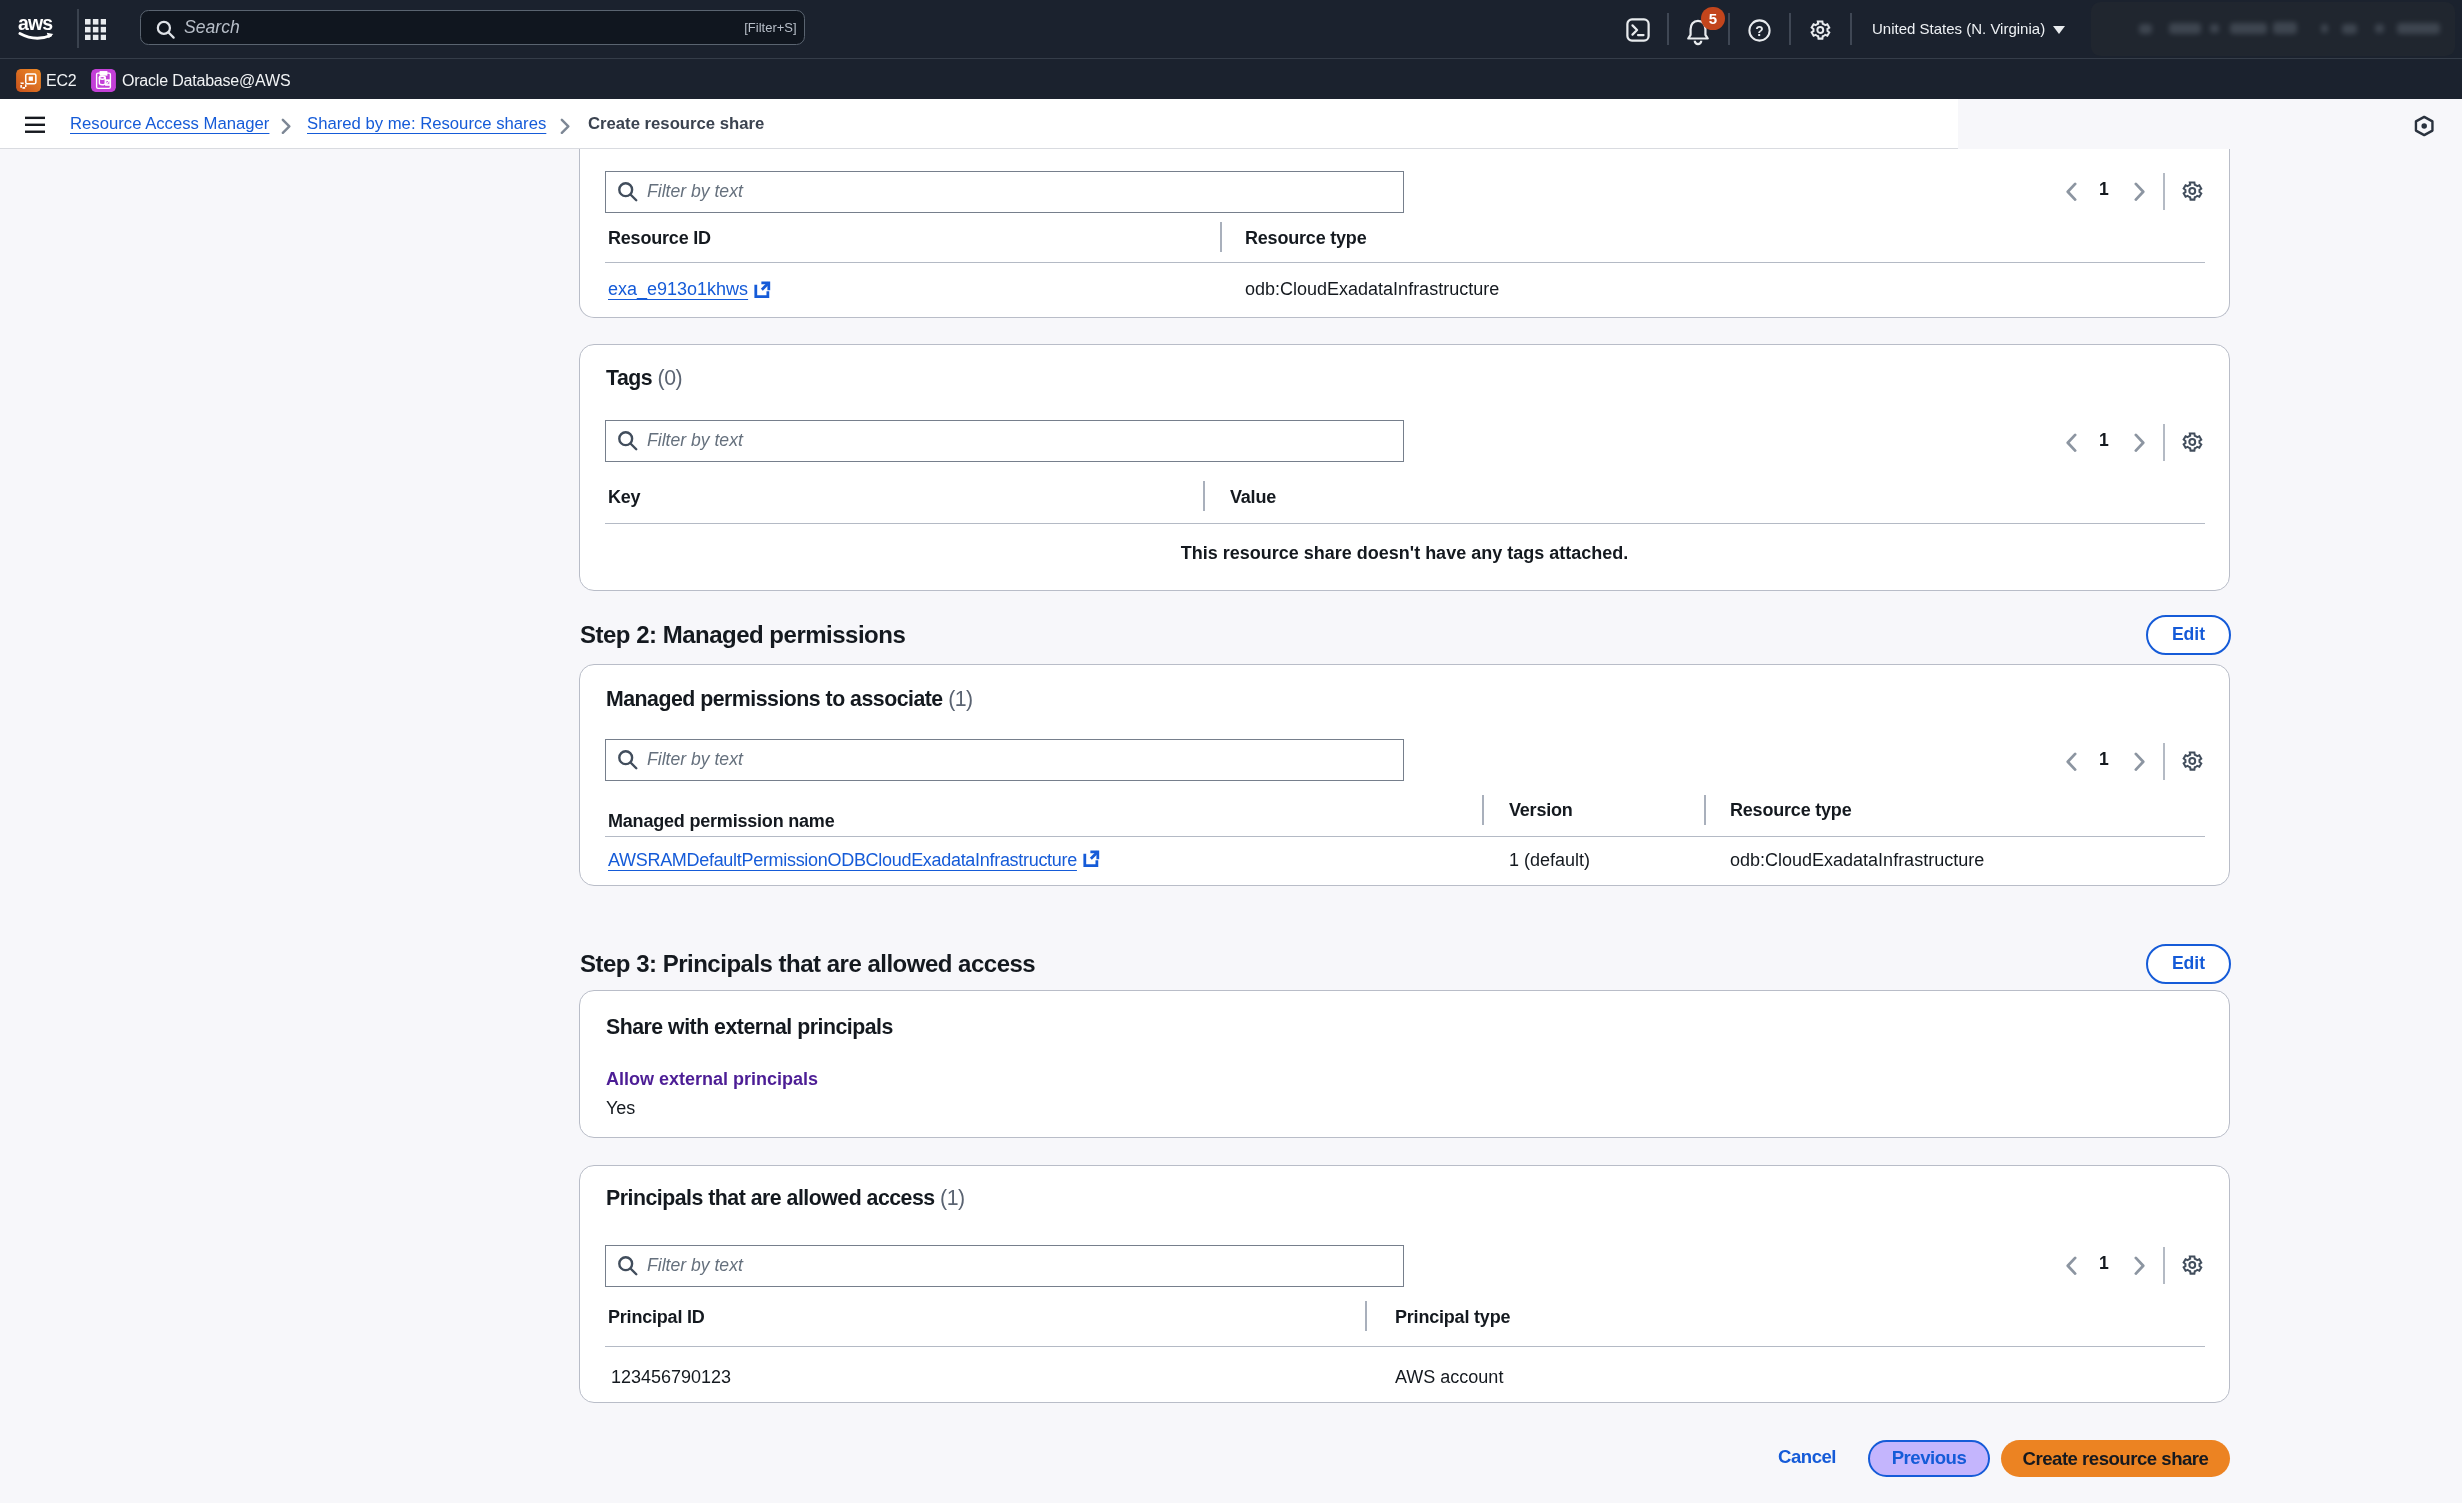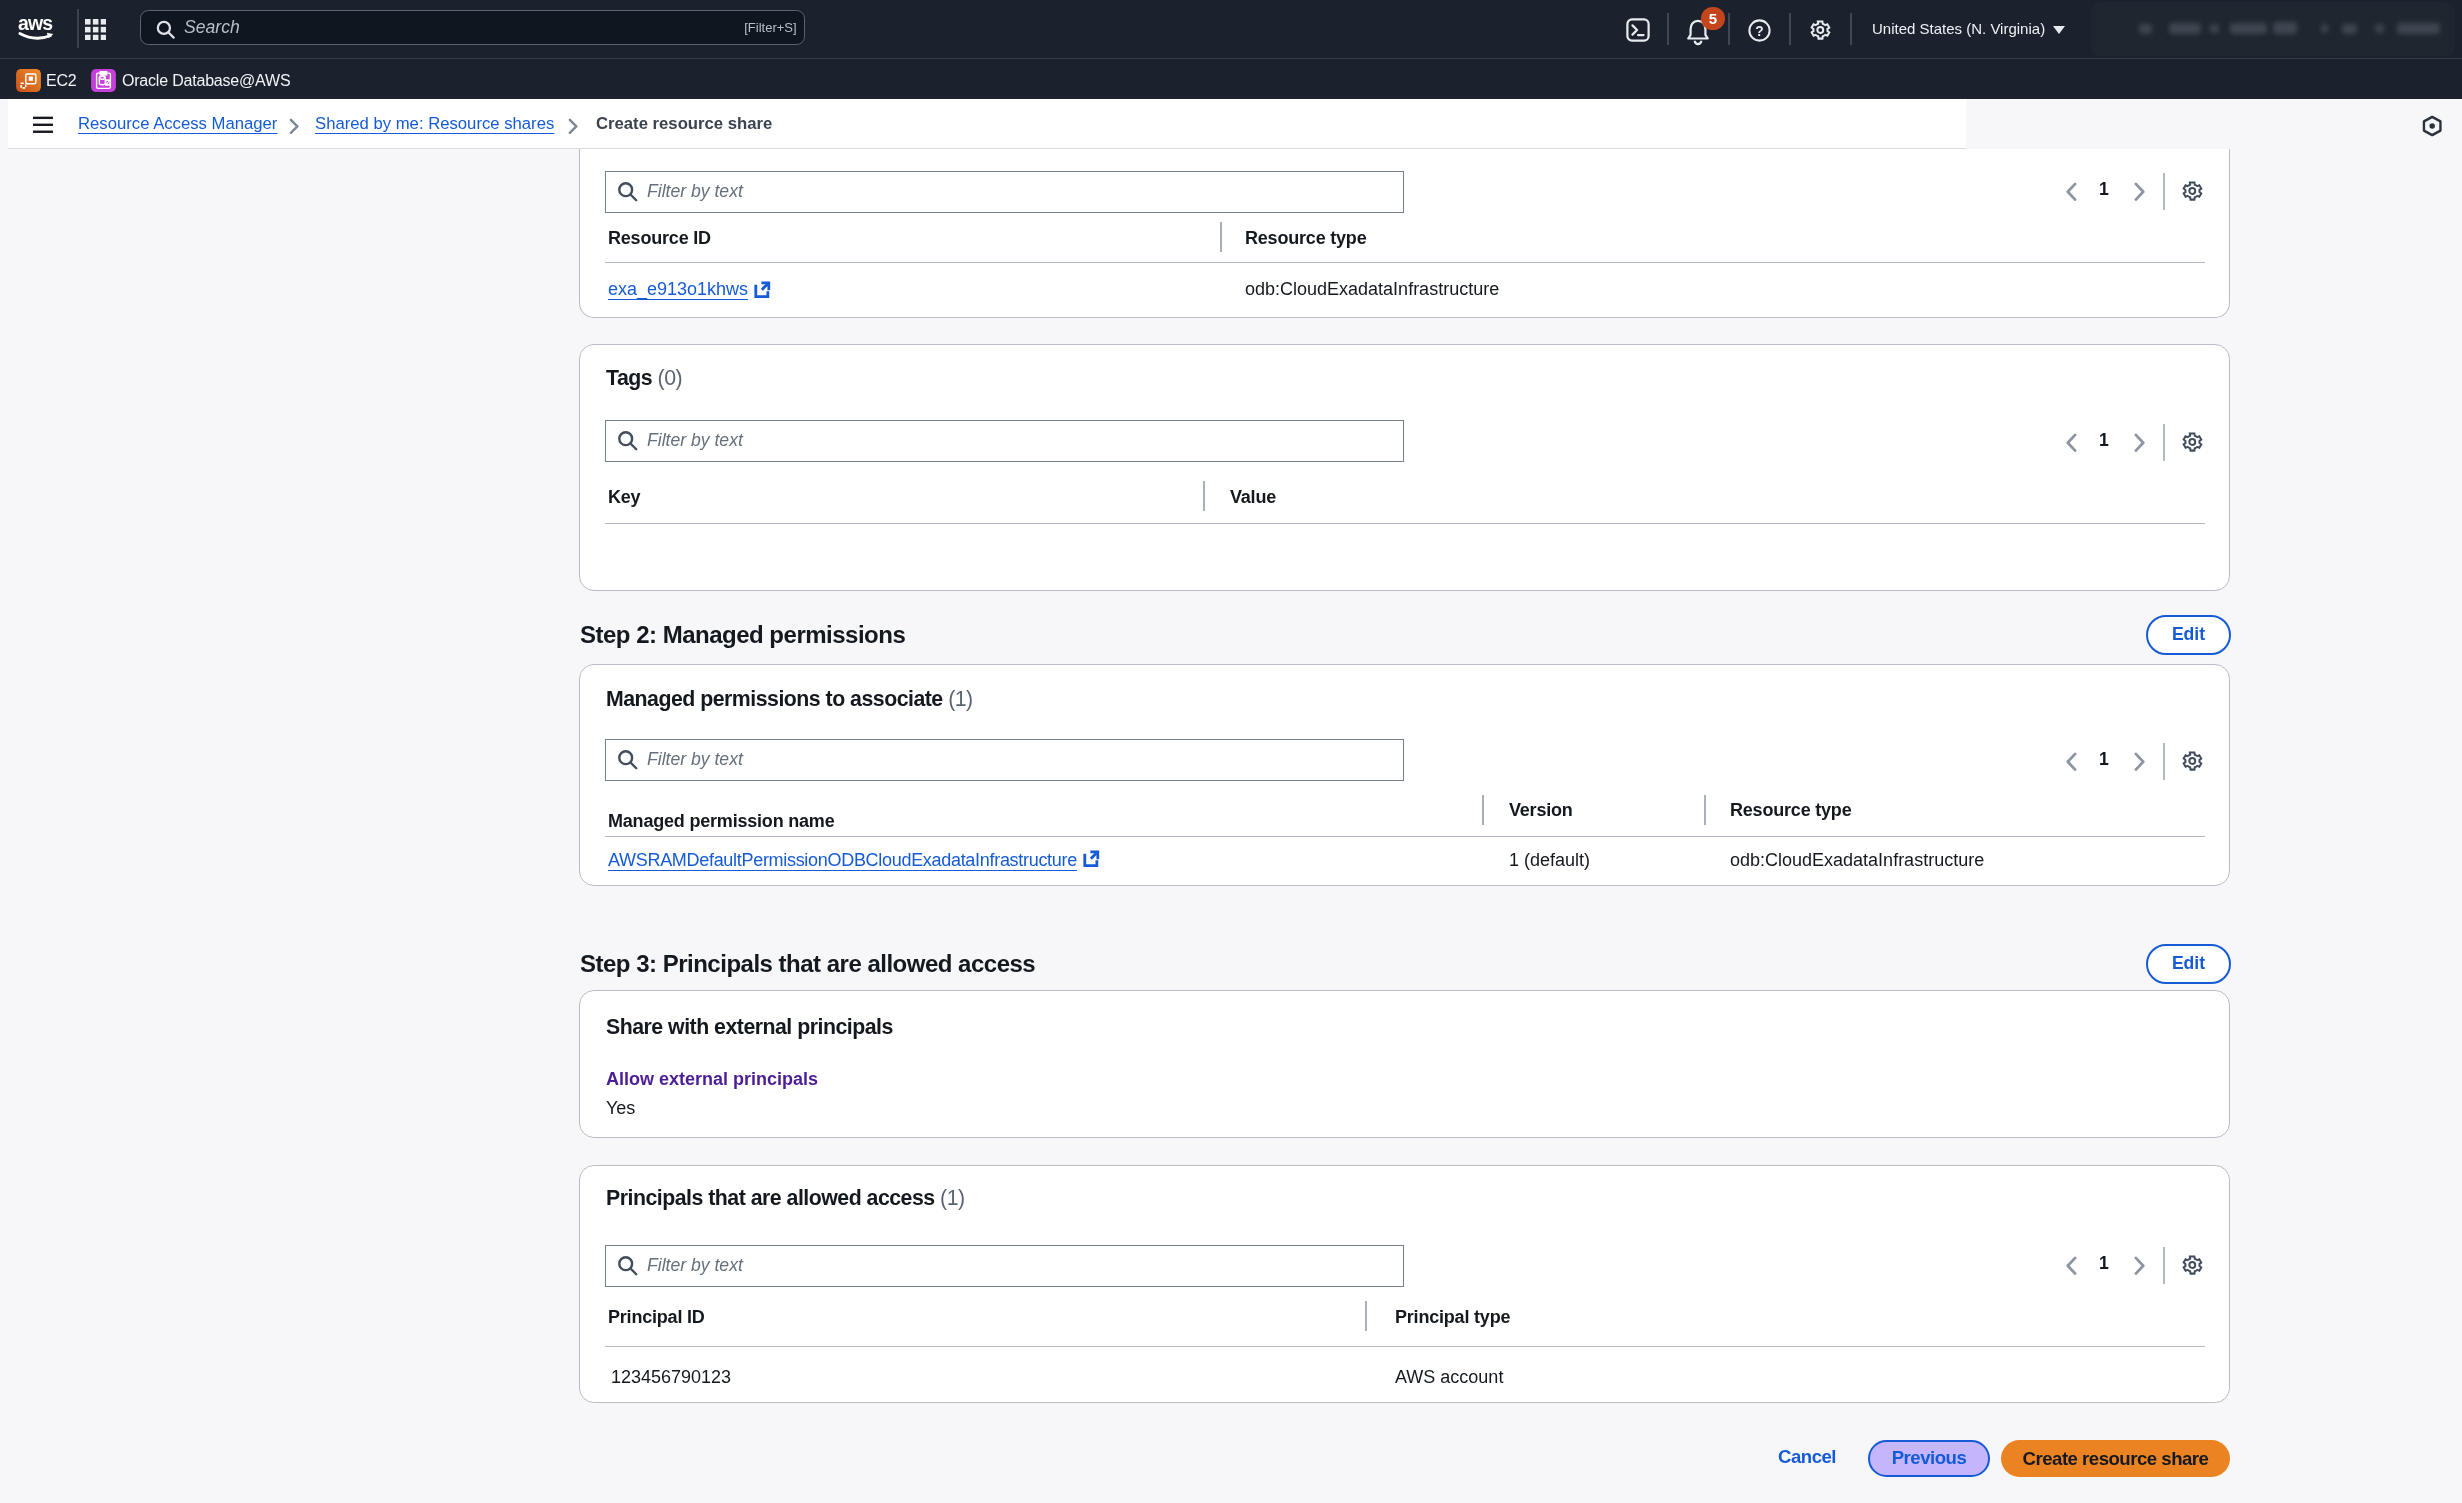--- a/index.html
+++ b/index.html
@@ -2,21 +2,21 @@
 <html style="font-size:15px"><head>
 <meta charset="utf-8">
 <style>
 * { margin:0; padding:0; box-sizing:border-box; }
 html,body { width:2462px; height:1503px; }
 body { font-family:"Liberation Sans", sans-serif; background:#f7f7fa; position:relative; overflow:hidden; }
 .abs { position:absolute; }
 
 #nav1 { position:absolute; left:0; top:0; width:2462px; height:58px; background:#1b222e; }
 #nav2 { position:absolute; left:0; top:58px; width:2462px; height:41px; background:#1b222e; border-top:1.9px solid #353d49; }
-#crumbs { position:absolute; left:8px; top:99px; width:1958px; height:50px; background:#ffffff; border-bottom:1.9px solid #d9dbe0; }
+#crumbs { position:absolute; left:0; top:99px; width:1958px; height:50px; background:#ffffff; border-bottom:1.9px solid #d9dbe0; }
 .vsep { position:absolute; top:9.3px; width:1.9px; height:39px; background:#3a424e; }
 #sbox { position:absolute; left:140px; top:10.2px; width:665px; height:35px; background:#10161f; border:1.9px solid #5a6470; border-radius:8.4px; }
 #sbox .ph { position:absolute; left:43px; top:5.6px; font-size:17.6px; font-style:italic; color:#b7bec8; }
 #sbox .opt { position:absolute; right:7.4px; top:8.4px; font-size:13px; color:#b7bec8; }
 .nv { position:absolute; color:#e8ebee; }
 #regiontxt { left:1872px; top:19.5px; font-size:15px; color:#eef1f4; }
 #caret { position:absolute; left:2053px; top:26px; width:0; height:0; border-left:6.5px solid transparent; border-right:6.5px solid transparent; border-top:8.4px solid #e8ebee; }
 #blurbox { position:absolute; left:2091px; top:1.9px; width:364px; height:54px; background:#20262f; border-radius:9.3px; overflow:hidden; }
 .blb { position:absolute; background:#6f7985; opacity:0.38; border-radius:3.7px; filter:blur(2.8px); }
 #badge { position:absolute; left:1701px; top:6.5px; min-width:24px; height:23px; border-radius:12px; background:#c2451c; color:#fff; font-size:15px; font-weight:bold; text-align:center; line-height:23px; padding:0 1.9px; }
@@ -231,20 +231,21 @@
     <svg class="abs" style="left:1601px;top:9.3px" width="22" height="22" viewBox="0 0 24 24">
       <path fill="none" stroke="#414d5c" stroke-width="2.2" d="M9.6 2.6 L10 5.1 A7 7 0 0 0 7.3 6.7 L5 5.8 L2.9 9.4 L4.9 11 a7 7 0 0 0 0 2.1 L2.9 14.6 L5 18.2 L7.3 17.3 a7 7 0 0 0 2.7 1.6 L10.4 21.4 L14.6 21.4 L15 18.9 a7 7 0 0 0 2.7-1.6 L20 18.2 L22.1 14.6 L20.1 13 a7 7 0 0 0 0-2.1 L22.1 9.4 L20 5.8 L17.7 6.7 A7 7 0 0 0 15 5.1 L14.6 2.6 Z"></path>
       <circle cx="12.3" cy="12" r="3.2" fill="none" stroke="#414d5c" stroke-width="2.2"></circle>
     </svg>
   </div>
 
   <div class="hdr" style="left:28px;top:142px">Key</div>
   <div class="coldiv" style="left:623px;top:136px"></div>
   <div class="hdr" style="left:650px;top:142px">Value</div>
   <div class="hline" style="top:178px"></div>
+  <div class="emptymsg" style="top:198px">This resource share doesn't have any tags attached.</div>
 </div>
 
 <div class="steph" style="top:621px">Step 2: Managed permissions</div>
 <div class="editbtn" style="top:615px">Edit</div>
 <div class="card" style="top:664px;height:222px">
   <div class="cardh" style="top:22px">Managed permissions to associate <span class="cnt">(1)</span></div>
   <div class="filter" style="top:74px">
     <svg class="abs" style="left:11px;top:9.3px" width="22" height="22" viewBox="0 0 24 24">
       <circle cx="9.5" cy="9.5" r="7" fill="none" stroke="#414d5c" stroke-width="2.6"></circle>
       <line x1="15" y1="15" x2="21" y2="21" stroke="#414d5c" stroke-width="2.6" stroke-linecap="round"></line>

